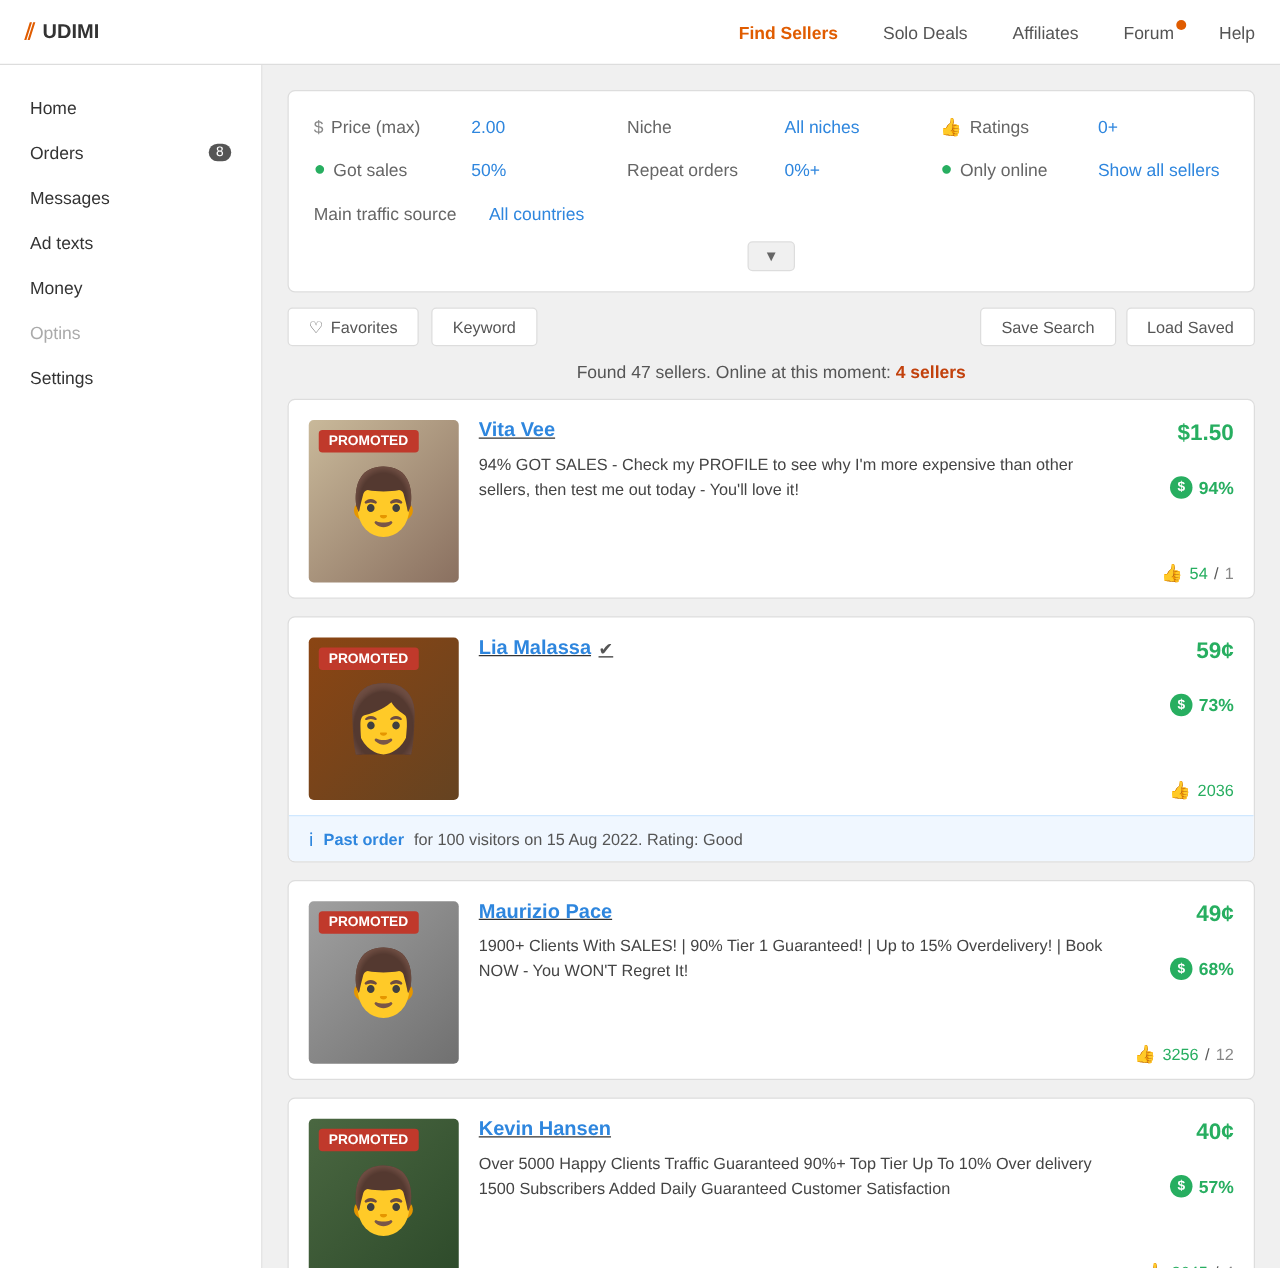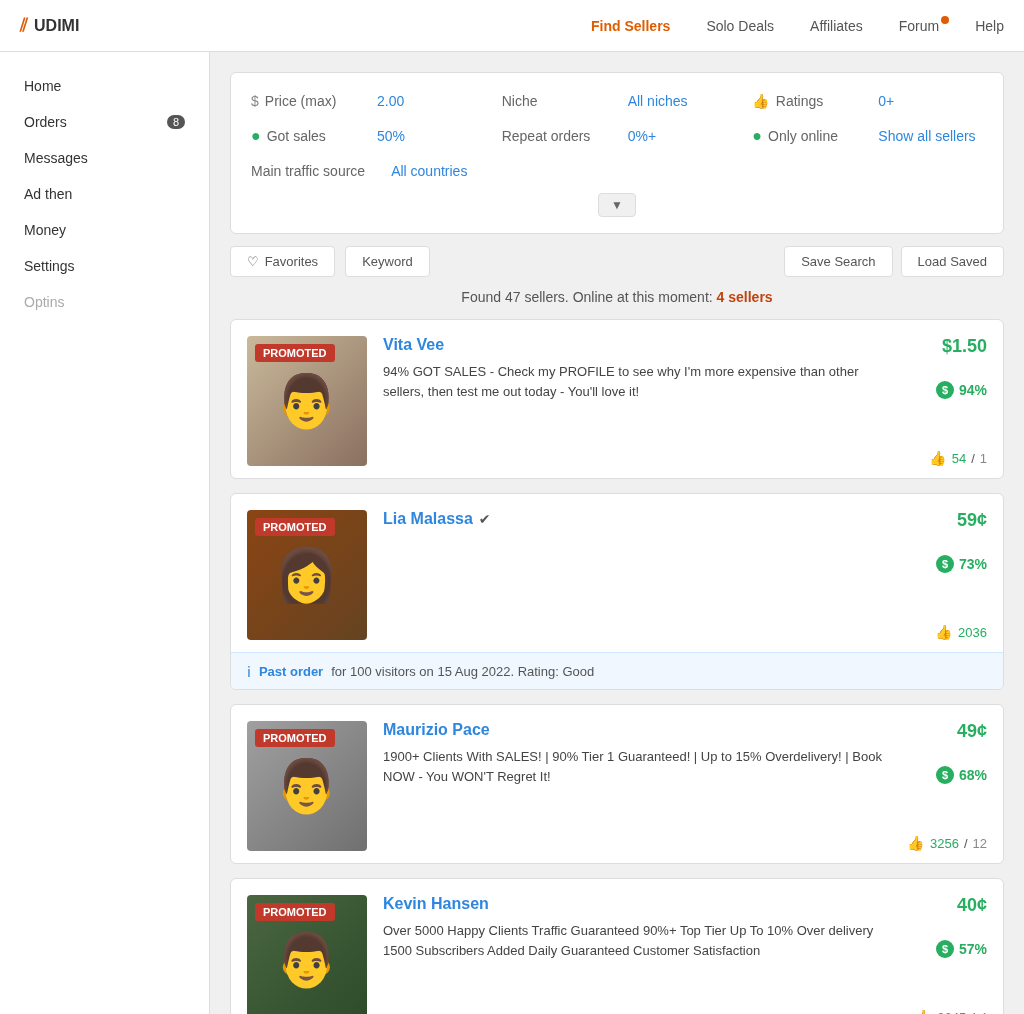--- a/index.html
+++ b/index.html
@@ -47,21 +47,21 @@
     
     .results-header { text-align: center; margin-bottom: 14px; color: #555; font-size: 14px; }
     .results-header a { color: #c2410c; text-decoration: none; font-weight: 600; }
 
     
     .seller-card { background: #fff; border: 1px solid #ddd; border-radius: 6px; margin-bottom: 14px; overflow: hidden; position: relative; }
     .promoted-badge { background: #c0392b; color: #fff; font-size: 11px; font-weight: 600; padding: 3px 8px; border-radius: 3px; position: absolute; top: 12px; left: 12px; z-index: 2; }
     .card-inner { display: flex; padding: 16px 16px 12px 16px; gap: 16px; }
     .seller-avatar-placeholder { width: 120px; height: 130px; background: #ddd; border-radius: 4px; flex-shrink: 0; display: flex; align-items: center; justify-content: center; color: #999; font-size: 32px; }
     .seller-info { flex: 1; }
-    .seller-name-row { display: flex; align-items: center; gap: 6px; margin-bottom: 8px; }
+    .seller-name-row { display: flex; align-items: center; gap: 6px; margin-bottom: 8px; text-decoration: underline; }
     .seller-name { color: #2e86de; font-size: 16px; font-weight: 600; text-decoration: none; cursor: pointer; }
     .verified-icon { color: #555; font-size: 14px; }
     .seller-desc { color: #444; font-size: 13px; line-height: 1.5; }
     .seller-right { display: flex; flex-direction: column; align-items: flex-end; justify-content: space-between; min-width: 80px; gap: 24px; }
     .seller-price { color: #27ae60; font-size: 18px; font-weight: 700; }
     .seller-got-sales { display: flex; align-items: center; gap: 5px; color: #27ae60; font-weight: 600; font-size: 14px; }
     .got-sales-icon { width: 18px; height: 18px; border-radius: 50%; background: #27ae60; color: #fff; font-size: 11px; display: flex; align-items: center; justify-content: center; font-weight: 700; }
     .seller-ratings { display: flex; align-items: center; gap: 5px; color: #555; font-size: 13px; margin-top: auto; }
     .thumbs-icon { color: #888; font-size: 14px; }
     .ratings-pos { color: #27ae60; }
@@ -105,30 +105,30 @@
         <span>Home</span>
       </div>
       <div class="sidebar-item">
         <span>Orders</span>
         <span class="sidebar-badge">8</span>
       </div>
       <div class="sidebar-item">
         <span>Messages</span>
       </div>
       <div class="sidebar-item">
-        <span>Ad then</span>
+        <span>Ad texts</span>
       </div>
       <div class="sidebar-item">
         <span>Money</span>
-      </div>
-      <div class="sidebar-item">
-        <span>Settings</span>
       </div>
       <div class="sidebar-item disabled">
         <span>Optins</span>
+      </div>
+      <div class="sidebar-item">
+        <span>Settings</span>
       </div>
     </aside>
 
     <main class="content">
 
       <div class="filter-box">
         <div class="filter-grid">
 
           <div class="filter-row">
             <span class="filter-label">

